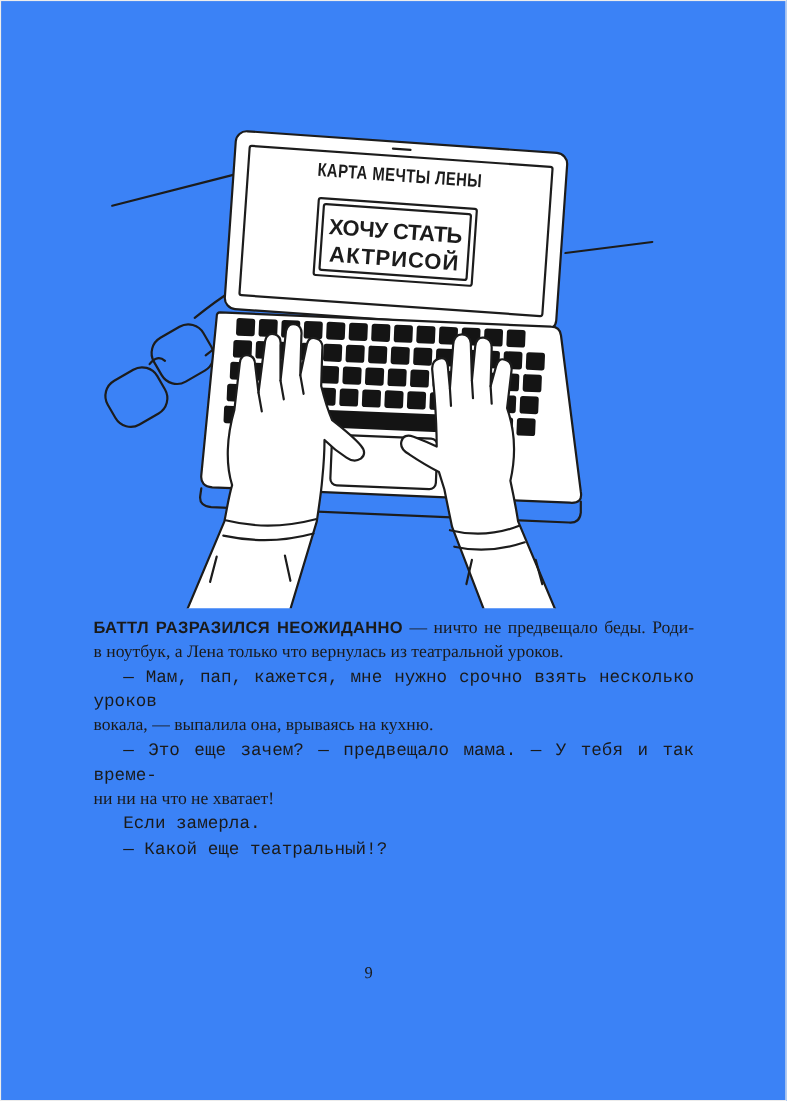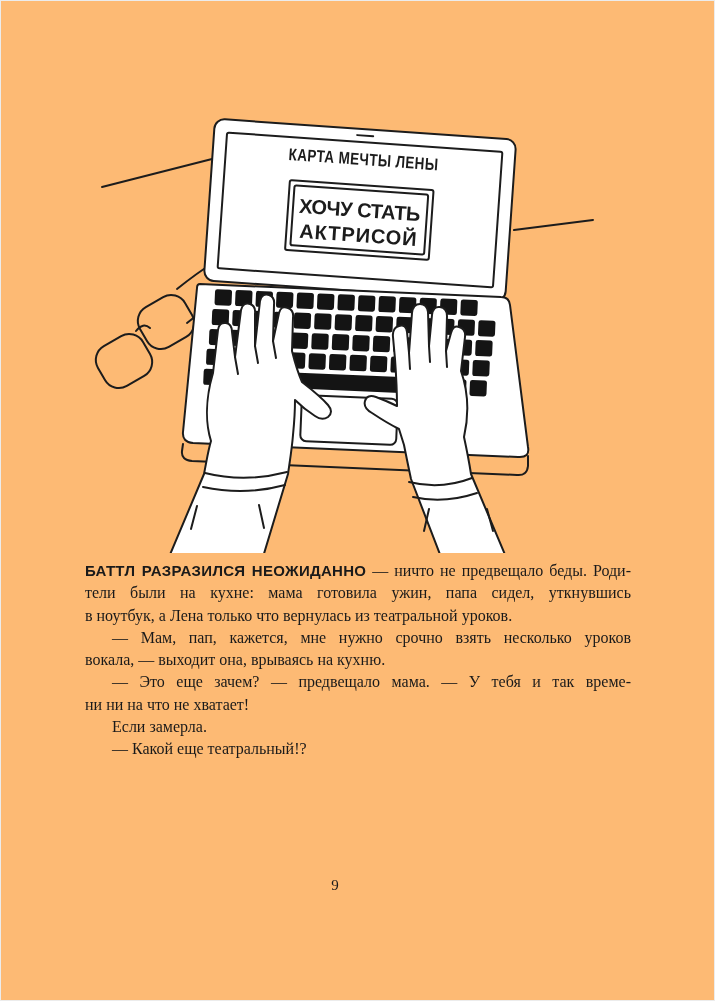--- a/index.html
+++ b/index.html
@@ -1,37 +1,37 @@
 <!DOCTYPE html>
 <html><head>
 <meta charset="utf-8">
 <style>
   html,body{margin:0;padding:0;background:#f3f3f3;}
   .page{
     position:relative;
     width:715px;height:1001px;
     margin:0 auto;
-    background:#fdba74;
+    background:#3b82f6;
     border:1px solid #ececec;
     box-sizing:border-box;
     overflow:hidden;
     font-family:"Liberation Serif","DejaVu Serif",serif;
     color:#1a1a1a;
   }
   .illustration{position:absolute;top:0;left:0;}
   .svg-display{font-family:"Liberation Sans","DejaVu Sans",sans-serif;font-weight:700;}
   .svg-display.title{font-size:17px;letter-spacing:.5px;}
   .svg-display.sign{font-size:20px;letter-spacing:.5px;}
   .text-block{
     position:absolute;top:559px;left:84px;width:546px;
     font-size:16px;line-height:22.3px;
   }
   .line{text-align:justify;}
   .line.j{text-align-last:justify;}
-  .line.ind{text-indent:27px;}
+  .line.ind{text-indent:27px;font-family:Liberation Mono, monospace;}
   .lead{
     font-family:"Liberation Sans","DejaVu Sans",sans-serif;
     font-weight:700;font-size:15px;letter-spacing:.3px;
   }
   .folio{
     position:absolute;top:876px;left:84px;width:500px;
     text-align:center;font-size:15px;
   }
 </style>
 </head>
@@ -157,24 +157,23 @@
         <path d="M408 481 Q440 489 471 477"></path>
         <path d="M412 496 Q443 503 476 492"></path>
         <path d="M428 508 L423 530"></path>
         <path d="M486 508 L492 530"></path>
       </g>
     </g>
   </svg>
 
   <div class="text-block">
     <div class="line j"><span class="lead">БАТТЛ РАЗРАЗИЛСЯ НЕОЖИДАННО</span><span> — ничто не предвещало беды. Роди-</span></div>
-    <div class="line j">тели были на кухне: мама готовила ужин, папа сидел, уткнувшись</div>
     <div class="line">в ноутбук, а Лена только что вернулась из театральной уроков.</div>
     <div class="line j ind">— Мам, пап, кажется, мне нужно срочно взять несколько уроков</div>
-    <div class="line">вокала, — выходит она, врываясь на кухню.</div>
+    <div class="line">вокала, — выпалила она, врываясь на кухню.</div>
     <div class="line j ind">— Это еще зачем? — предвещало мама. — У тебя и так време-</div>
     <div class="line">ни ни на что не хватает!</div>
     <div class="line ind">Если замерла.</div>
     <div class="line ind">— Какой еще театральный!?</div>
   </div>
 
   <div class="folio">9</div>
 
 </div>
 

